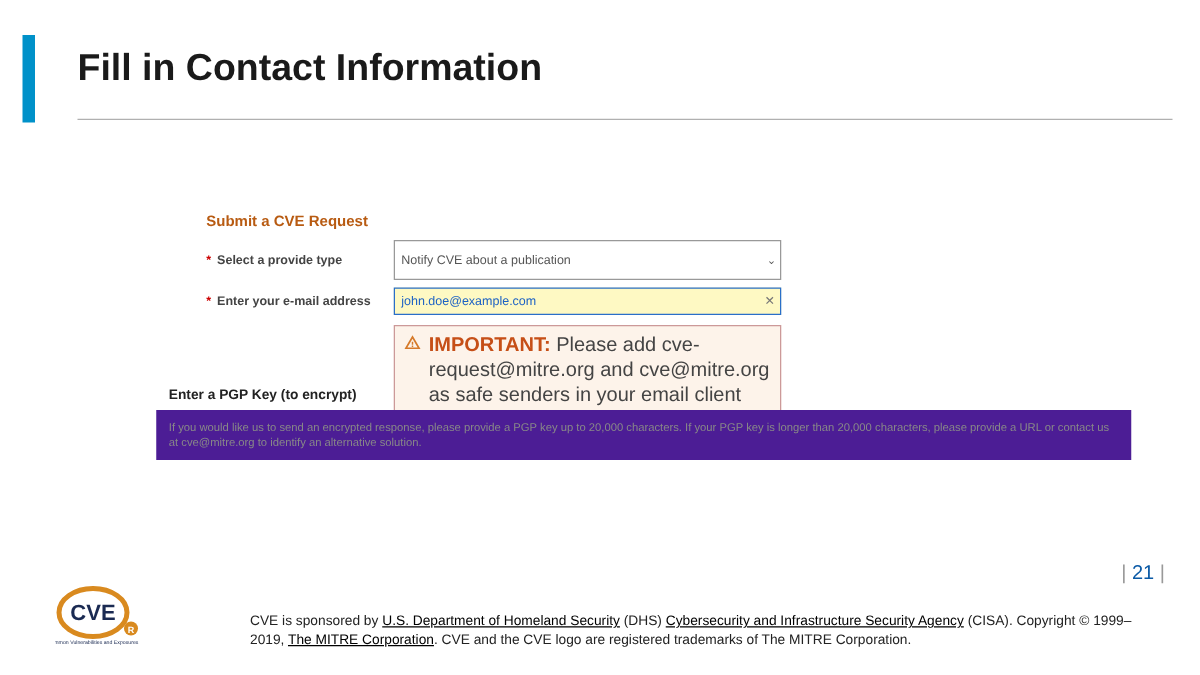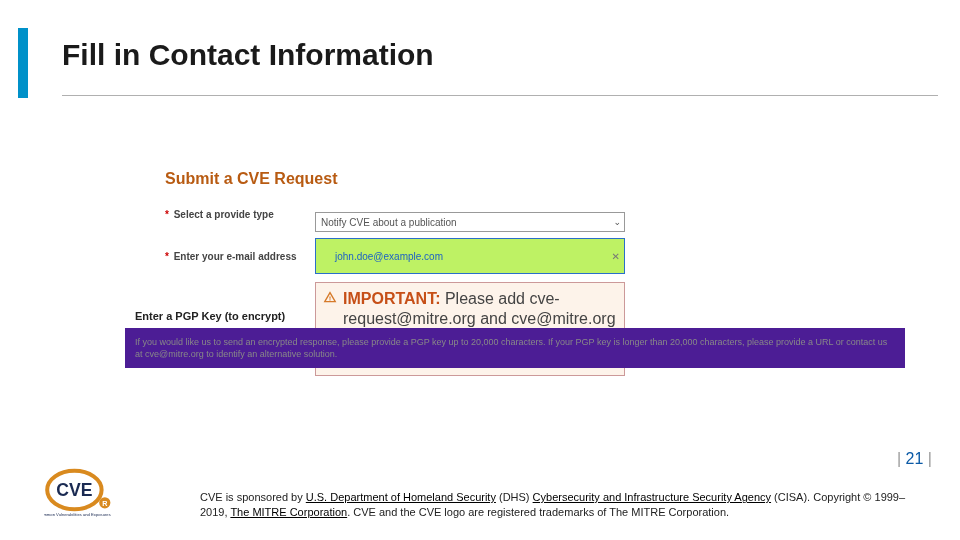--- a/index.html
+++ b/index.html
@@ -6,32 +6,32 @@
   body { width: 960px; height: 540px; background: #fff; font-family: Arial, Helvetica, sans-serif; position: relative; overflow: hidden; }
 
   .accent-bar { position: absolute; left: 18px; top: 28px; width: 10px; height: 70px; background: #0091c9; }
 
   .title { position: absolute; left: 62px; top: 38px; font-size: 30px; font-weight: bold; color: #1a1a1a; }
 
   .hr { position: absolute; left: 62px; top: 95px; width: 876px; height: 1px; background: #b0b0b0; }
 
   .form-area { position: absolute; left: 165px; top: 170px; width: 700px; font-size: 11px; }
 
-  .form-title { color: #b85b12; font-weight: bold; font-size: 16px; margin-bottom: 8px; }
+  .form-title { color: #b85b12; font-weight: bold; font-size: 12px; margin-bottom: 8px; }
   .required-note { font-size: 10px; color: #555; margin-bottom: 6px; }
   .star { color: #c00; font-weight: bold; margin-right: 2px; }
 
   .row { display: flex; align-items: center; margin-bottom: 6px; font-size: 10px; color: #555; }
   .row-label { width: 150px; }
   .row-label .bold { font-weight: bold; color: #444; }
 
-  .select-box { width: 310px; height: 20px; border: 1px solid #999; background: #fff; display: flex; align-items: center; justify-content: space-between; padding: 0 3px 0 5px; font-size: 10px; color: #555; margin-top: 16px; }
+  .select-box { width: 310px; height: 32px; border: 1px solid #999; background: #fff; display: flex; align-items: center; justify-content: space-between; padding: 0 3px 0 5px; font-size: 10px; color: #555; }
   .select-caret { font-size: 9px; color: #555; }
 
-  .input-wrap { width: 310px; height: 36px; border: 1.5px solid #2a6fc9; background: #bef264; display: flex; align-items: center; justify-content: space-between; padding: 0 4px 0 19px; font-size: 10px; }
+  .input-wrap { width: 310px; height: 22px; border: 1.5px solid #2a6fc9; background: #fef9c3; display: flex; align-items: center; justify-content: space-between; padding: 0 4px 0 5px; font-size: 10px; }
   .input-wrap .val { color: #1d62c4; }
   .input-wrap .clear { color: #777; font-size: 10px; }
 
   .warn-box { margin: 8px 0 14px 150px; width: 310px; border: 1px solid #c99; background: #fdf3ea; padding: 6px 7px; display: flex; gap: 6px; font-size: 16px; color: #444; line-height: 1.25; }
   .warn-icon { width: 14px; height: 14px; flex: 0 0 14px; }
   .warn-text b { color: #c64f17; }
 
   .pgp-title { position: absolute; left: 135px; top: 310px; font-weight: bold; font-size: 11px; color: #222; }
   .pgp-note-wrap { position: absolute; left: 125px; top: 328px; width: 780px; background: #4c1d95; padding: 8px 10px; font-size: 9px; color: #888; line-height: 1.35; }
 

